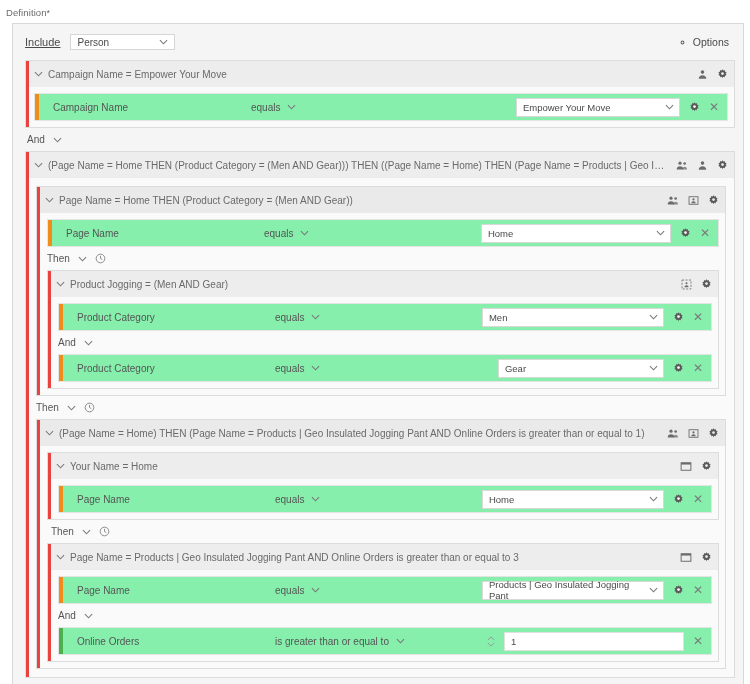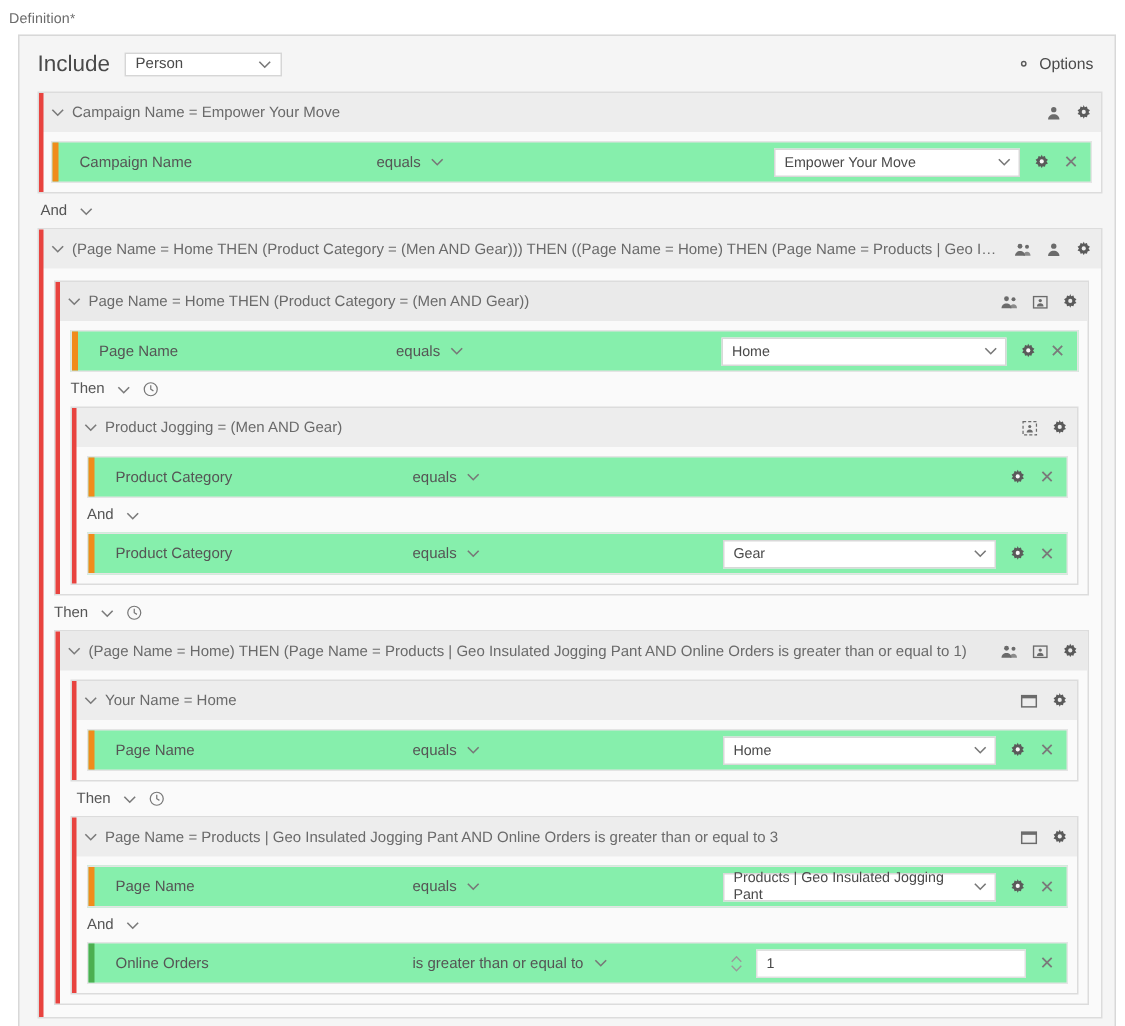--- a/index.html
+++ b/index.html
@@ -17,21 +17,21 @@
   .builder {
     margin: 0 6px 0 12px;
     border: 1px solid #d8d8d8;
     background: #f5f5f5;
     height: 662px;
     position: relative;
   }
 
   
   .topbar { display: flex; align-items: center; padding: 10px 10px 10px 12px; }
-  .topbar .lbl { font-size: 15px; color: #4a4a4a; margin-right: 10px; }
+  .topbar .lbl { font-size: 11px; color: #4a4a4a; margin-right: 10px; text-decoration: underline; }
   .sel {
     background: #fff; border: 1px solid #d6d6d6; height: 16px; width: 105px;
     font-size: 10px; color: #4a4a4a; display: flex; align-items: center;
     padding: 0 6px; position: relative; cursor: pointer;
   }
   .sel .chev { position: absolute; right: 6px; top: 50%; transform: translateY(-50%); }
   .spacer { flex: 1; }
   .options-btn { display: flex; align-items: center; gap: 5px; font-size: 10.5px; color: #4a4a4a; cursor: pointer; padding-right: 4px; }
 
   
@@ -345,20 +345,28 @@
                   <span class="field">Product Category</span>
                   <span class="op">
                     <span>equals</span>
                     <span class="ico">
                       <svg width="9" height="6" viewBox="0 0 10 6">
                           <path d="M1 1l4 4 4-4" stroke="#777" stroke-width="1.2" fill="none"></path>
                         </svg>
                     </span>
                   </span>
                   <span class="valwrap">
+                    <span class="val" style="width:182px">
+                      <span>Men</span>
+                      <span class="chev ico">
+                        <svg width="9" height="6" viewBox="0 0 10 6">
+                            <path d="M1 1l4 4 4-4" stroke="#777" stroke-width="1.2" fill="none"></path>
+                          </svg>
+                      </span>
+                    </span>
                     <span class="ico">
                       <svg width="11" height="11" viewBox="0 0 16 16" fill="#5a5a5a">
                           <path d="M8 0l.9 2.1 2.2-.6.6 2.2L14 5l-1.4 1.9L14 8.8l-2.3.9-.6 2.2-2.2-.6L8 13.4l-.9-2.1-2.2.6-.6-2.2L2 8.8l1.4-1.9L2 5l2.3-1.3.6-2.2 2.2.6z"></path>
                           <circle cx="8" cy="6.7" r="2" fill="#f7f7f7"></circle>
                         </svg>
                     </span>
                     <span class="xbtn">✕</span>
                   </span>
                 </div>
 
@@ -376,21 +384,21 @@
                   <span class="field">Product Category</span>
                   <span class="op">
                     <span>equals</span>
                     <span class="ico">
                       <svg width="9" height="6" viewBox="0 0 10 6">
                           <path d="M1 1l4 4 4-4" stroke="#777" stroke-width="1.2" fill="none"></path>
                         </svg>
                     </span>
                   </span>
                   <span class="valwrap">
-                    <span class="val" style="width:182px">
+                    <span class="val" style="width:166px">
                       <span>Gear</span>
                       <span class="chev ico">
                         <svg width="9" height="6" viewBox="0 0 10 6">
                             <path d="M1 1l4 4 4-4" stroke="#777" stroke-width="1.2" fill="none"></path>
                           </svg>
                       </span>
                     </span>
                     <span class="ico">
                       <svg width="11" height="11" viewBox="0 0 16 16" fill="#5a5a5a">
                           <path d="M8 0l.9 2.1 2.2-.6.6 2.2L14 5l-1.4 1.9L14 8.8l-2.3.9-.6 2.2-2.2-.6L8 13.4l-.9-2.1-2.2.6-.6-2.2L2 8.8l1.4-1.9L2 5l2.3-1.3.6-2.2 2.2.6z"></path>

